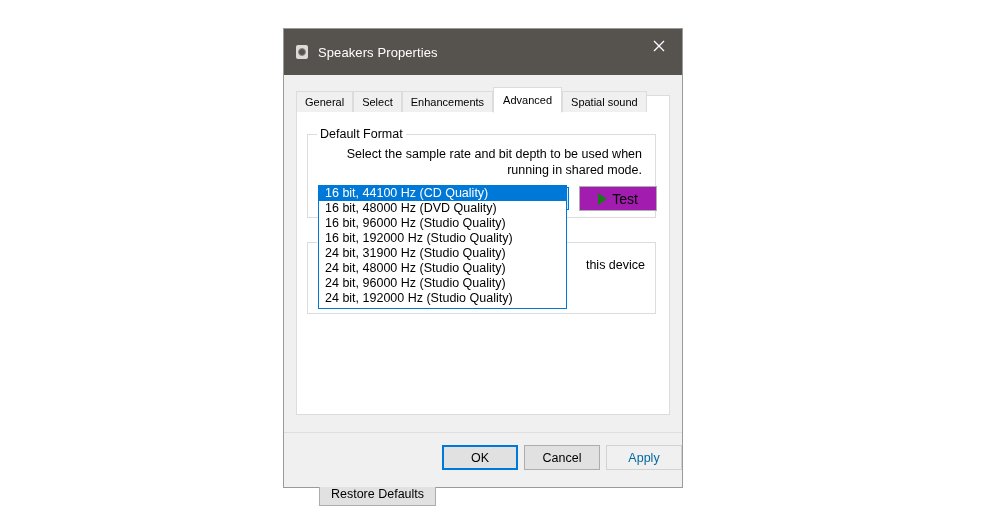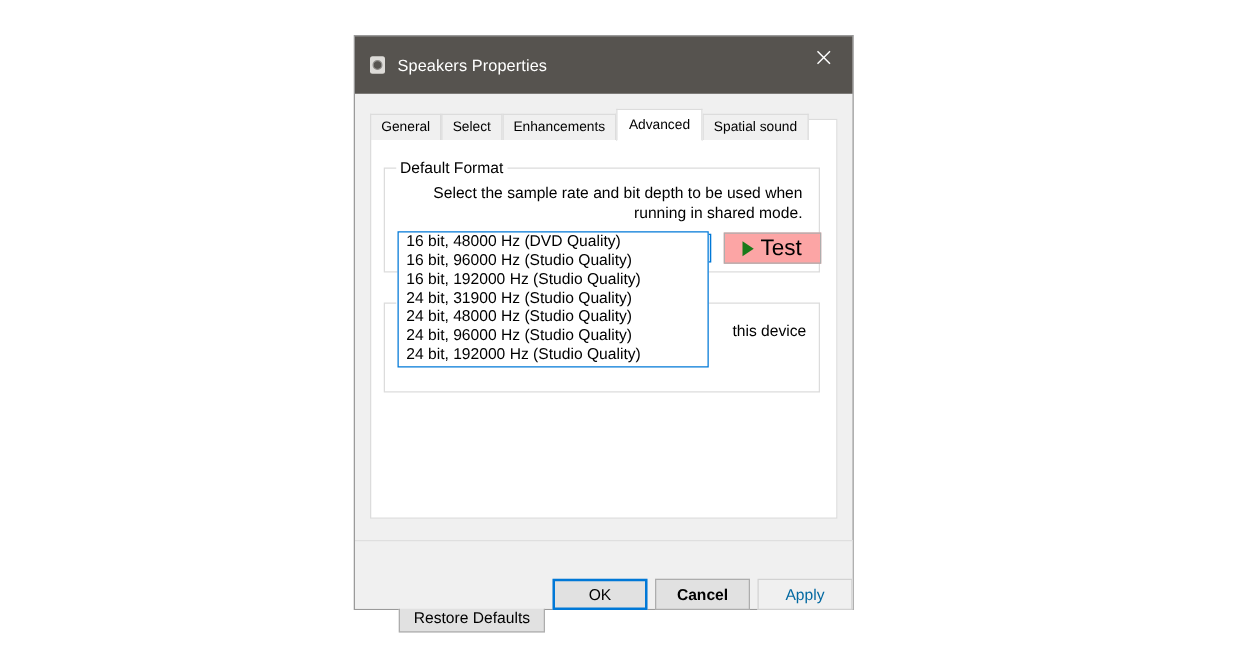--- a/index.html
+++ b/index.html
@@ -192,27 +192,27 @@
     justify-content: center;
   }
 
   
   #test-button {
     position: absolute;
     left: 271px;
     top: 51px;
     width: 78px;
     height: 25px;
-    background: #fca5a5;
+    background: #a21caf;
     border: 1px solid #adadad;
     box-sizing: border-box;
     display: flex;
     align-items: center;
     justify-content: center;
-    font-size: 18px;
+    font-size: 14px;
     color: #000000;
     cursor: default;
     gap: 5px;
   }
   #test-play-icon {
     width: 0; height: 0;
     border-left: 9px solid #1a7a1a;
     border-top: 6px solid transparent;
     border-bottom: 6px solid transparent;
   }
@@ -290,28 +290,27 @@
     height: 25px;
     background: #e1e1e1;
     border: 1px solid #adadad;
     box-sizing: border-box;
     display: flex;
     align-items: center;
     justify-content: center;
     font-size: 12.5px;
     color: #000000;
     cursor: default;
-    margin-top: 18px;
   }
   #ok-button {
     left: 158px;
     background: #e1e1e1;
     border: 2px solid #0078d7;
   }
-  #cancel-button { left: 240px; font-weight: bold; }
+  #cancel-button { left: 240px; }
   #apply-button {
     left: 322px;
     background: #f0f0f0;
     border: 1px solid #d2d2d2;
     color: #0369a1;
   }
 </style>
 </head>
 <body>
 
@@ -367,20 +366,21 @@
       </div>
     </div>
 
     <div id="restore-defaults-button">
       <span>Restore Defaults</span>
     </div>
 
   </div>
 
   <div id="format-dropdown">
+    <div class="dd-option selected">16 bit, 44100 Hz (CD Quality)</div>
     <div class="dd-option">16 bit, 48000 Hz (DVD Quality)</div>
     <div class="dd-option">16 bit, 96000 Hz (Studio Quality)</div>
     <div class="dd-option">16 bit, 192000 Hz (Studio Quality)</div>
     <div class="dd-option">24 bit, 31900 Hz (Studio Quality)</div>
     <div class="dd-option">24 bit, 48000 Hz (Studio Quality)</div>
     <div class="dd-option">24 bit, 96000 Hz (Studio Quality)</div>
     <div class="dd-option">24 bit, 192000 Hz (Studio Quality)</div>
   </div>
 
   <div id="buttonbar">

